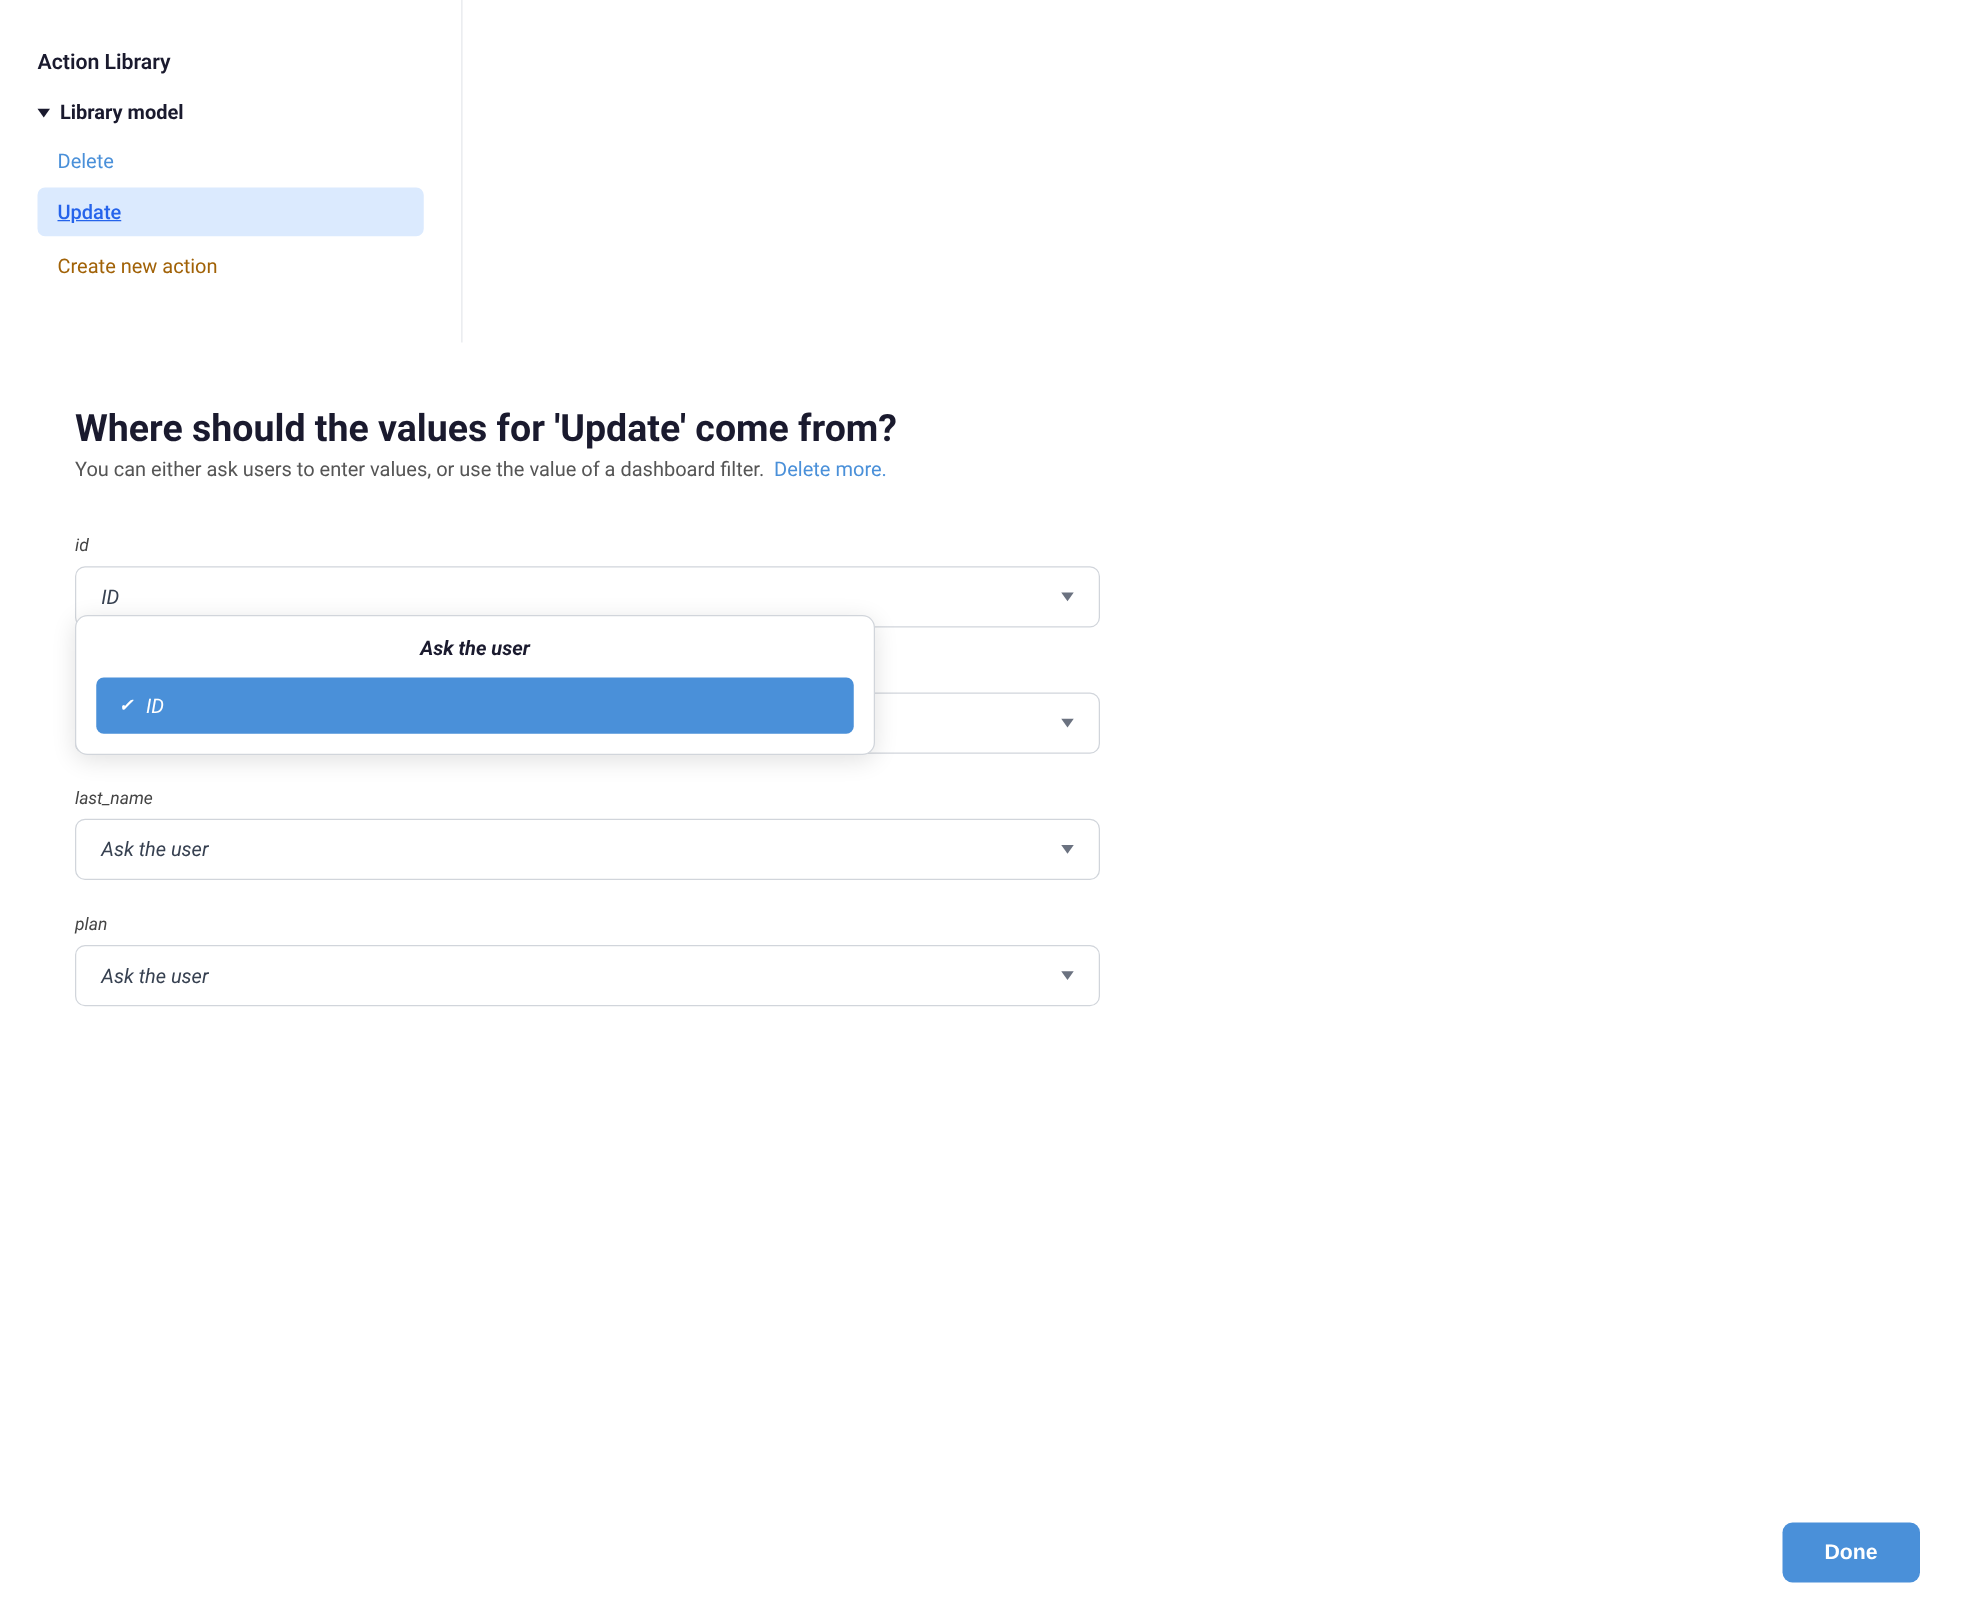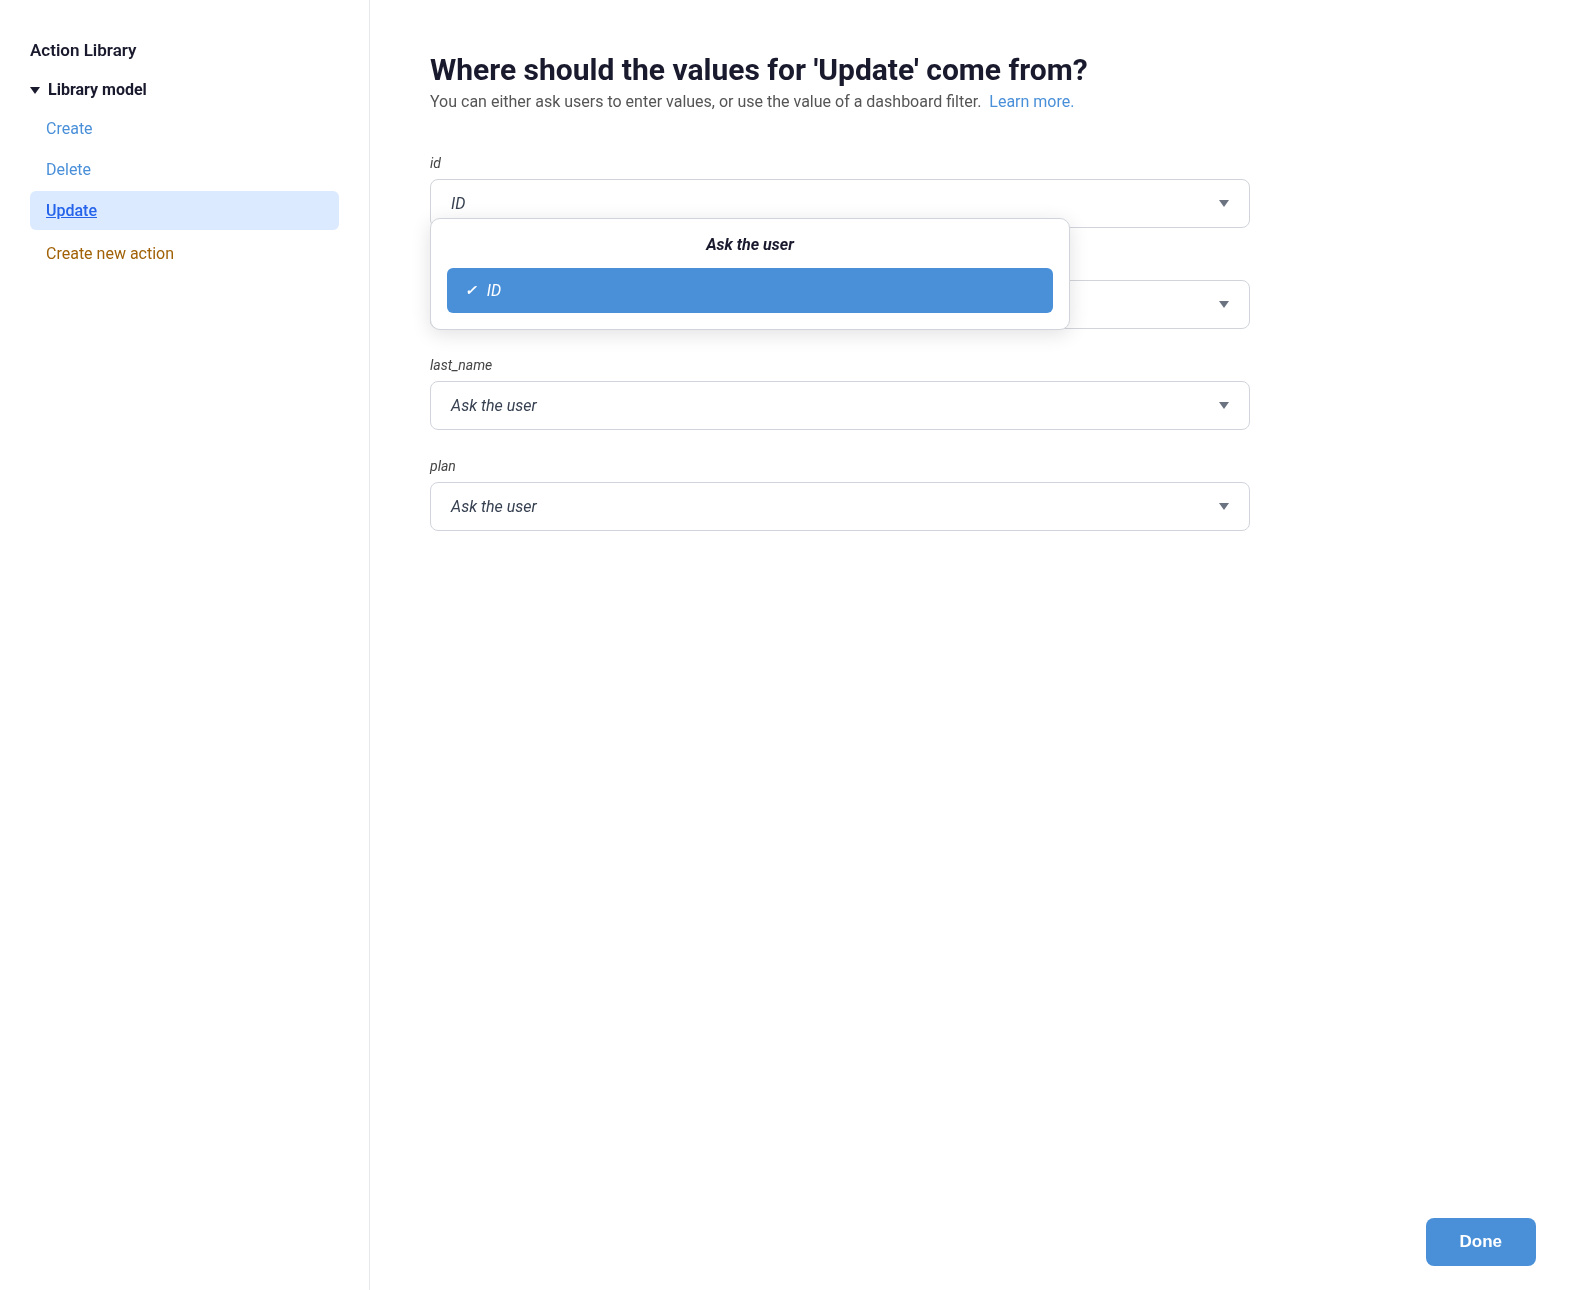--- a/index.html
+++ b/index.html
@@ -8,20 +8,21 @@
       background: #fff;
       color: #1a1a2e;
       height: 1290px;
       width: 1586px;
       overflow: hidden;
     }
     .layout {
       display: flex;
       height: 100%;
       width: 100%;
+      flex-direction: column;
     }
     
     .sidebar {
       width: 370px;
       min-width: 370px;
       border-right: 1px solid #e5e7eb;
       padding: 40px 30px;
       background: #fff;
     }
     .sidebar-title {
@@ -190,38 +191,35 @@
 
 <div class="layout">
 
   <aside class="sidebar">
     <div class="sidebar-title">Action Library</div>
     <div class="sidebar-section-header">
       <span class="chevron-down"></span>
       <span>Library model</span>
     </div>
     <div class="sidebar-item">
-      <span>Create</span>
-    </div>
-    <div class="sidebar-item">
       <span>Delete</span>
     </div>
     <div class="sidebar-item active">
       <span>Update</span>
     </div>
     <div class="sidebar-item create-new">
       <span>Create new action</span>
     </div>
   </aside>
 
   <main class="main">
     <h1 class="page-title">Where should the values for 'Update' come from?</h1>
     <p class="page-description">
       <span>You can either ask users to enter values, or use the value of a dashboard filter.</span>
-      &nbsp;<a href="#">Learn more.</a>
+      &nbsp;<a href="#">Delete more.</a>
     </p>
 
     <div class="field-section">
       <div class="field-label">id</div>
       <div class="select-wrapper">
         <div class="select-box">
           <span>ID</span>
           <span class="select-chevron"></span>
         </div>
 

